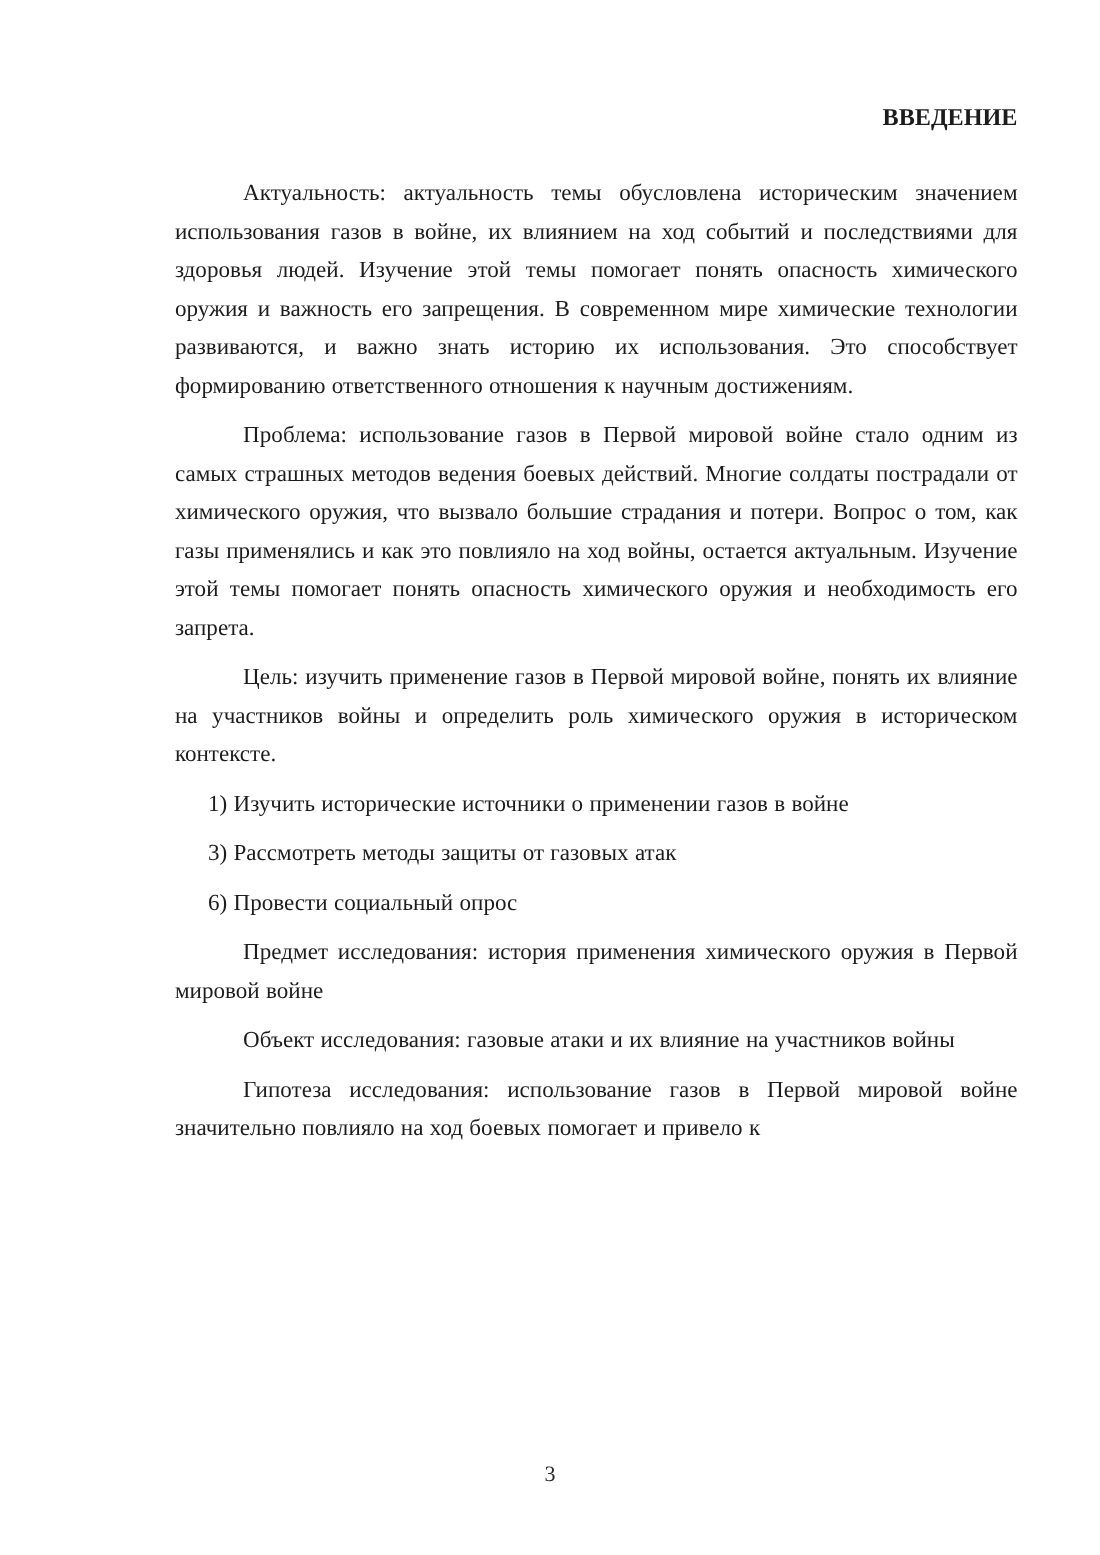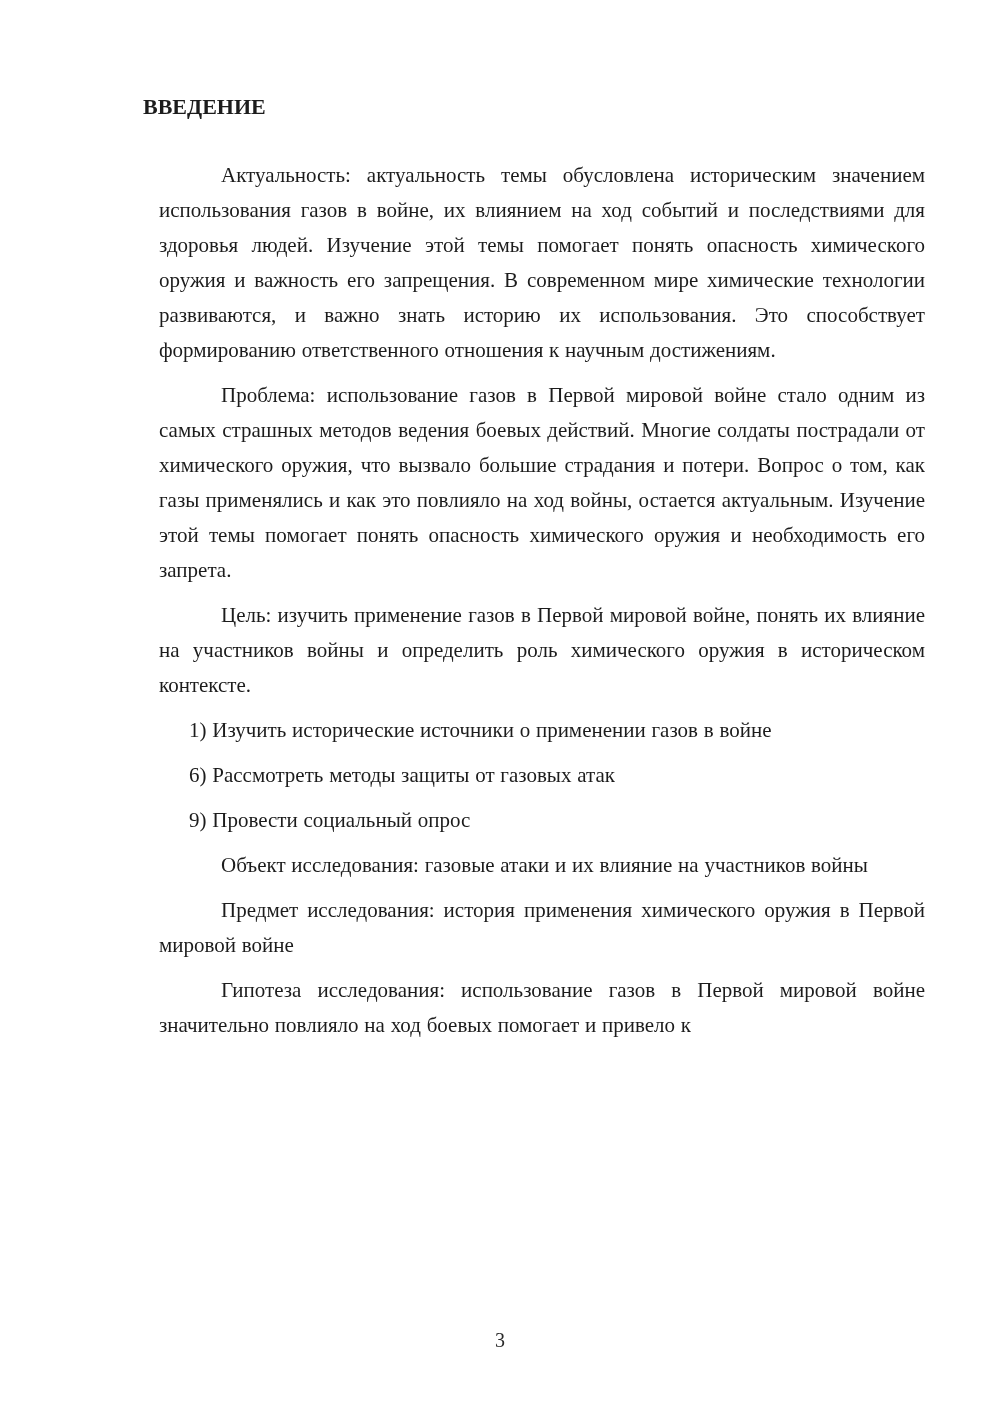--- a/index.html
+++ b/index.html
@@ -14,21 +14,21 @@
     color: #1c1c1c;
   }
   .content {
     position: absolute;
     left: 143px;
     top: 0;
     width: 782px;
   }
   .doc-title {
     margin: 93px 0 0 0;
-    text-align: left;
+    text-align: right;
     font-weight: 700;
     font-size: 22px;
     line-height: 28px;
   }
   .para {
     margin: 10px 0 0 16px;
     font-size: 21px;
     line-height: 35px;
     text-align: justify;
     text-indent: 62px;
@@ -57,26 +57,26 @@
     <p class="para first">Актуальность: актуальность темы обусловлена историческим значением использования газов в войне, их влиянием на ход событий и последствиями для здоровья людей. Изучение этой темы помогает понять опасность химического оружия и важность его запрещения. В современном мире химические технологии развиваются, и важно знать историю их использования. Это способствует формированию ответственного отношения к научным достижениям.</p>
 
     <p class="para">Проблема: использование газов в Первой мировой войне стало одним из самых страшных методов ведения боевых действий. Многие солдаты пострадали от химического оружия, что вызвало большие страдания и потери. Вопрос о том, как газы применялись и как это повлияло на ход войны, остается актуальным. Изучение этой темы помогает понять опасность химического оружия и необходимость его запрета.</p>
 
     <p class="para">Цель: изучить применение газов в Первой мировой войне, понять их влияние на участников войны и определить роль химического оружия в историческом контексте.</p>
 
 
     <p class="para task">1) Изучить исторические источники о применении газов в войне</p>
 
 
-    <p class="para task">6) Рассмотреть методы защиты от газовых атак</p>
+    <p class="para task">3) Рассмотреть методы защиты от газовых атак</p>
 
-    <p class="para task">9) Провести социальный опрос</p>
+    <p class="para task">6) Провести социальный опрос</p>
 
 
+    <p class="para">Предмет исследования: история применения химического оружия в Первой мировой войне</p>
+
     <p class="para">Объект исследования: газовые атаки и их влияние на участников войны</p>
-
-    <p class="para">Предмет исследования: история применения химического оружия в Первой мировой войне</p>
 
     <p class="para">Гипотеза исследования: использование газов в Первой мировой войне значительно повлияло на ход боевых помогает и привело к</p>
   </div>
 
   <div class="page-number">3</div>
 </div>
 
 </body></html>

